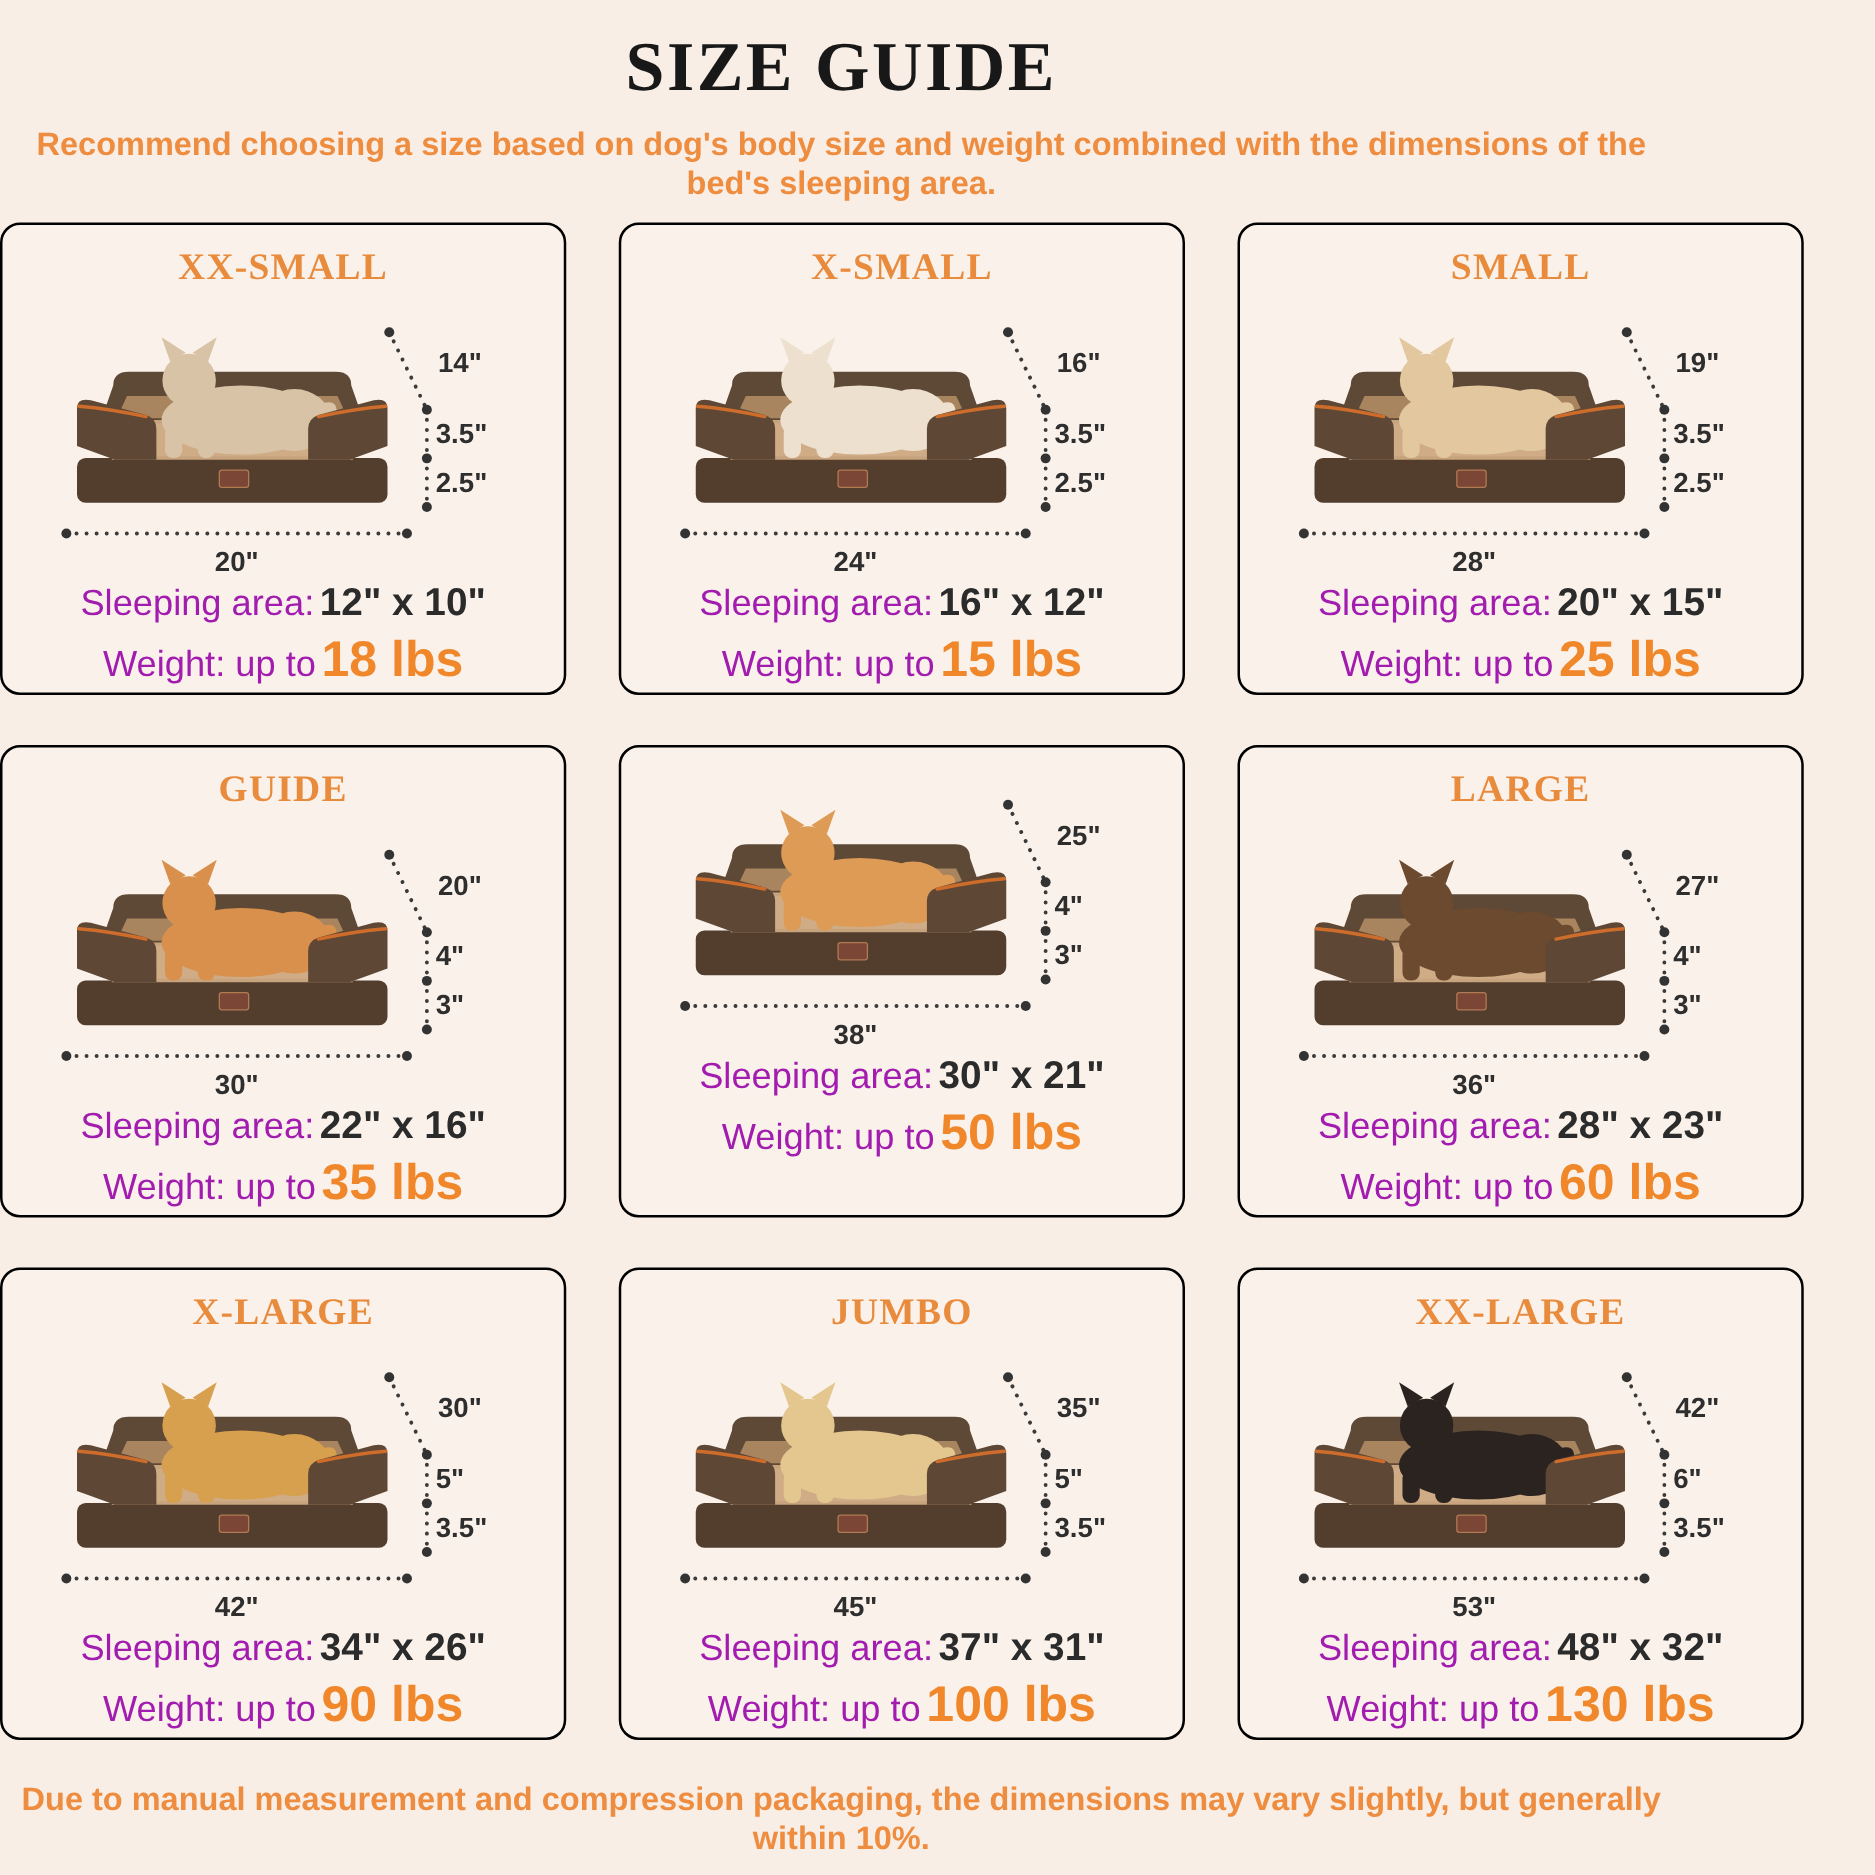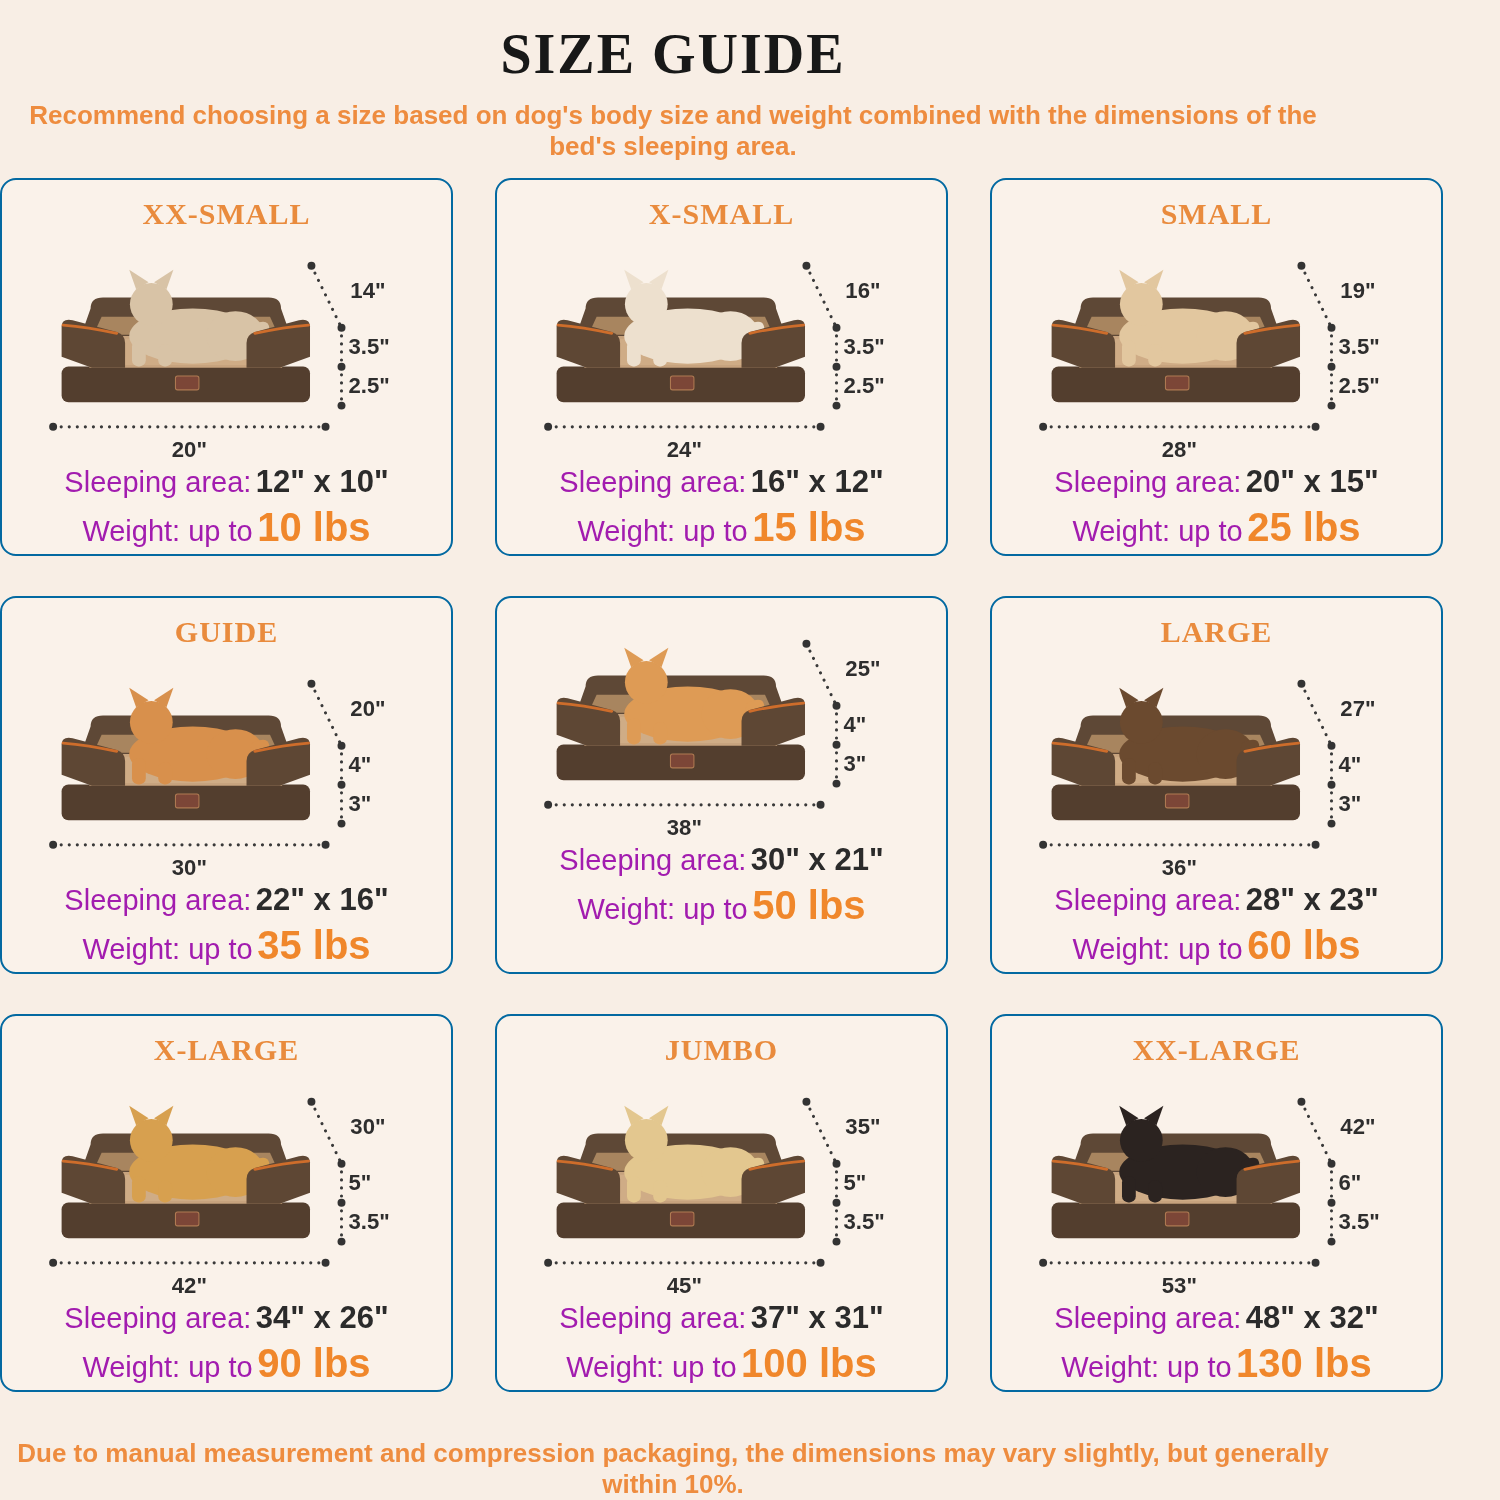--- a/index.html
+++ b/index.html
@@ -32,21 +32,21 @@
     width:1444px;
     margin:16px auto 0 auto;
     display:grid;
     grid-template-columns:repeat(3, 453px);
     grid-template-rows:repeat(3, 378px);
     column-gap:42px;
     row-gap:40px;
   }
   .card{
     box-sizing:border-box;
-    border:2px solid #0369a1;
+    border:2px solid #000000;
     border-radius:16px;
     background:#FAF2EA;
     padding-top:14px;
     overflow:hidden;
   }
   .card-title{
     text-align:center;
     font-family:"Liberation Serif", serif;
     font-weight:700;
     font-size:30px;
@@ -88,21 +88,21 @@
   .wval{
     font-size:40px;
     font-weight:700;
     color:#F0872B;
   }
   .footer{
     text-align:center;
     font-weight:700;
     font-size:26px;
     color:#EE8C3F;
-    margin-top:46px;
+    margin-top:32px;
   }
   .defs-holder{position:absolute;width:0;height:0;overflow:hidden;}
 </style>
 </head>
 <body>
 
 <svg class="defs-holder" aria-hidden="true">
   <defs>
     <g id="bed-back">
       <rect x="20" y="156" width="360" height="52" rx="10" fill="#533E2E"></rect>
@@ -163,21 +163,21 @@
           <use href="#bed-front"></use>
         </g>
         <use href="#dims"></use>
         <text class="dim-label" x="360" y="72">14"</text>
         <text class="dim-label" x="358" y="136">3.5"</text>
         <text class="dim-label" x="358" y="180">2.5"</text>
         <text class="dim-label" x="178" y="252" text-anchor="middle">20"</text>
       </svg>
       <div class="info">
         <div class="row1"><span class="lbl">Sleeping area:</span> <span class="val">12" x 10"</span></div>
-        <div class="row2"><span class="lbl">Weight: up to</span> <span class="wval">10 lbs</span></div>
+        <div class="row2"><span class="lbl">Weight: up to</span> <span class="wval">18 lbs</span></div>
       </div>
     </div>
 
     <div class="card">
       <div class="card-title"><span>X-SMALL</span> <span class="card-note"></span></div>
       <svg class="fig" viewBox="0 0 440 260">
         <g transform="translate(18,28) scale(0.78)">
           <use href="#bed-back"></use>
           <use href="#dog" fill="#EDE0CE"></use>
           <use href="#bed-front"></use>

